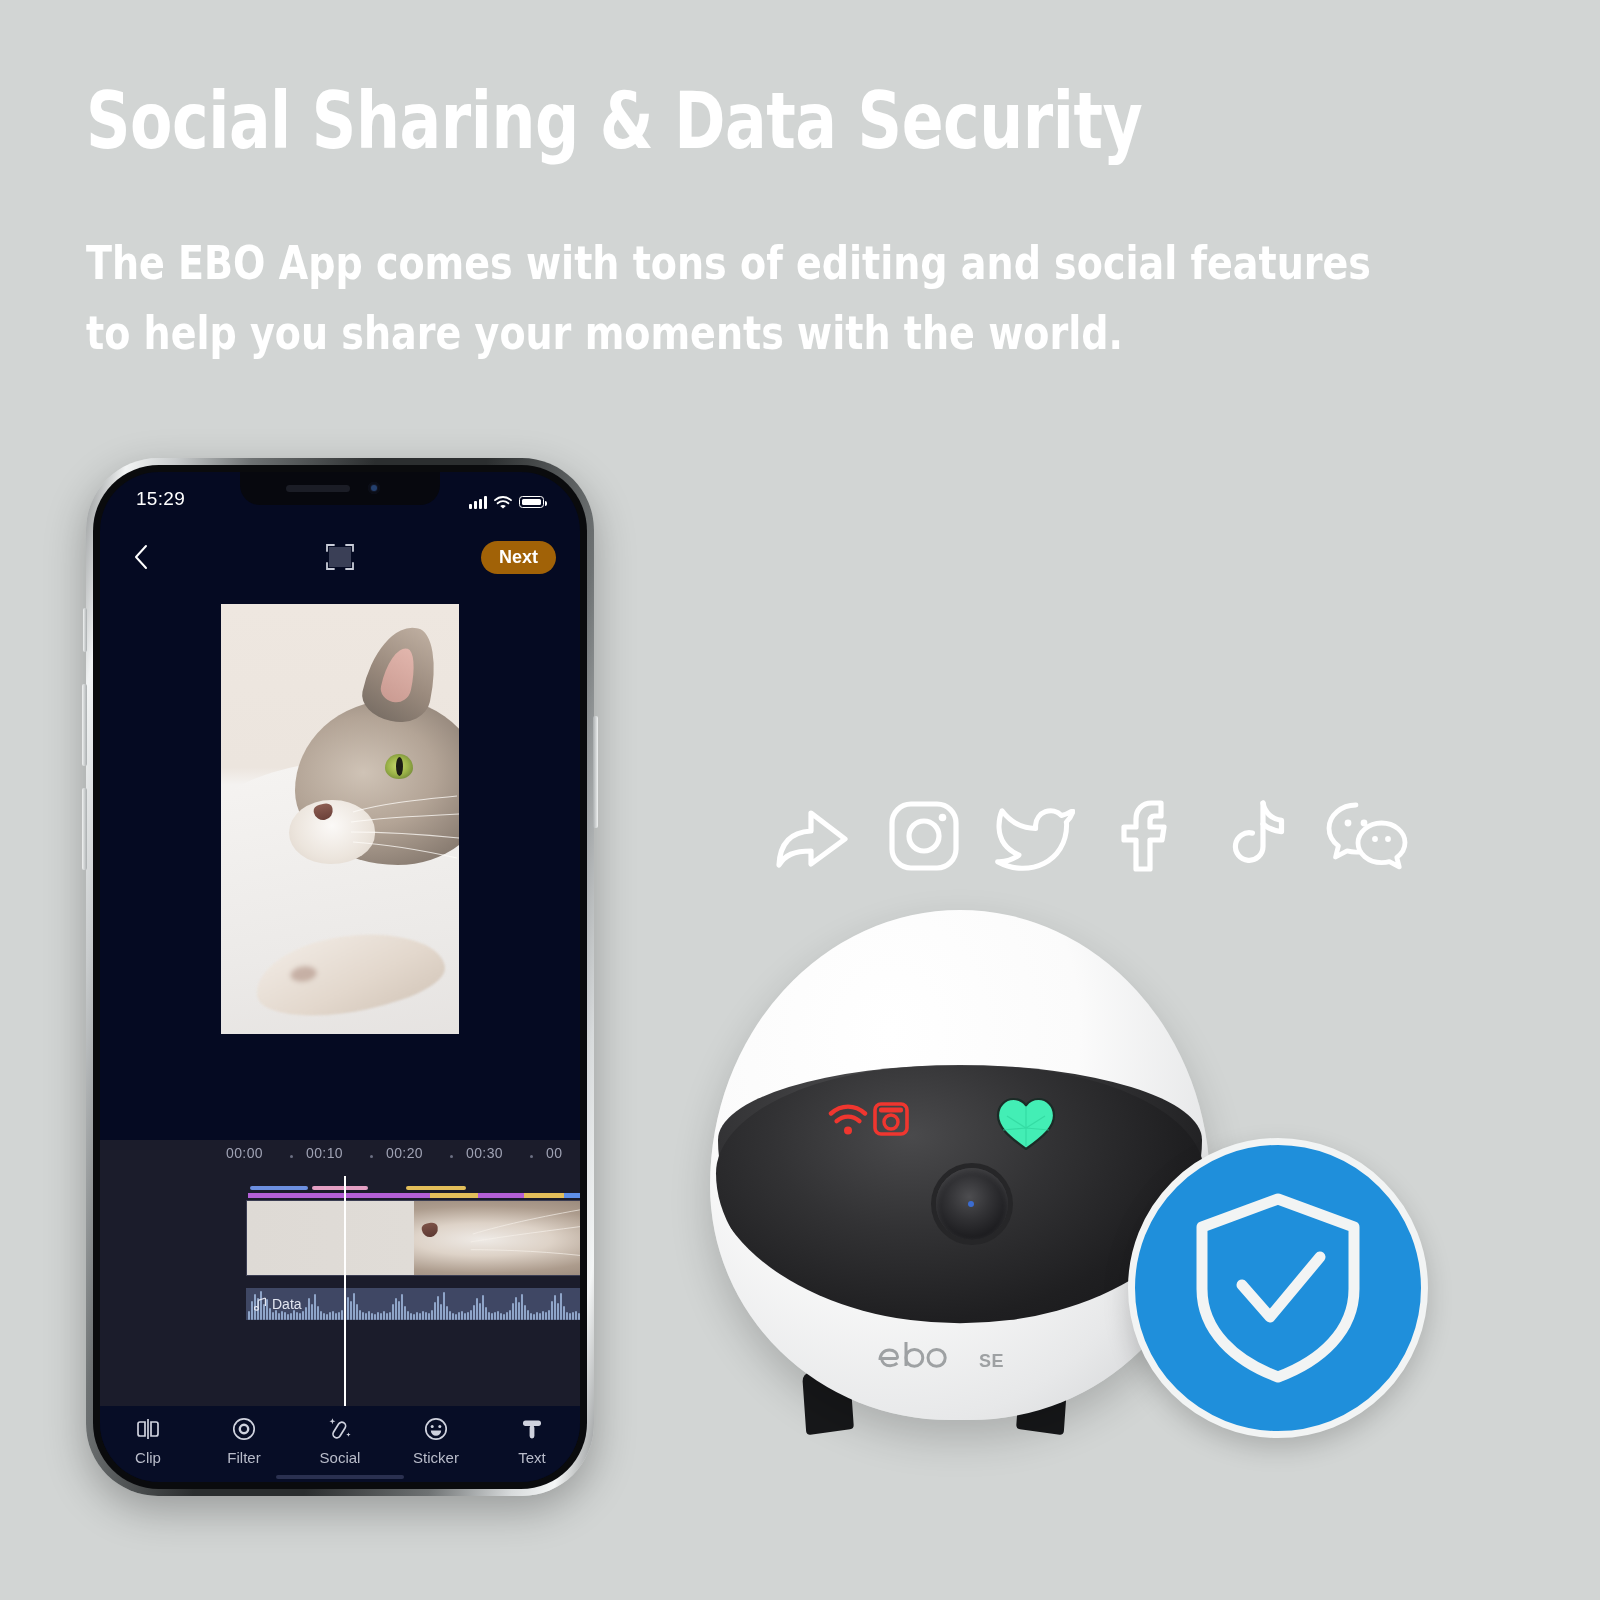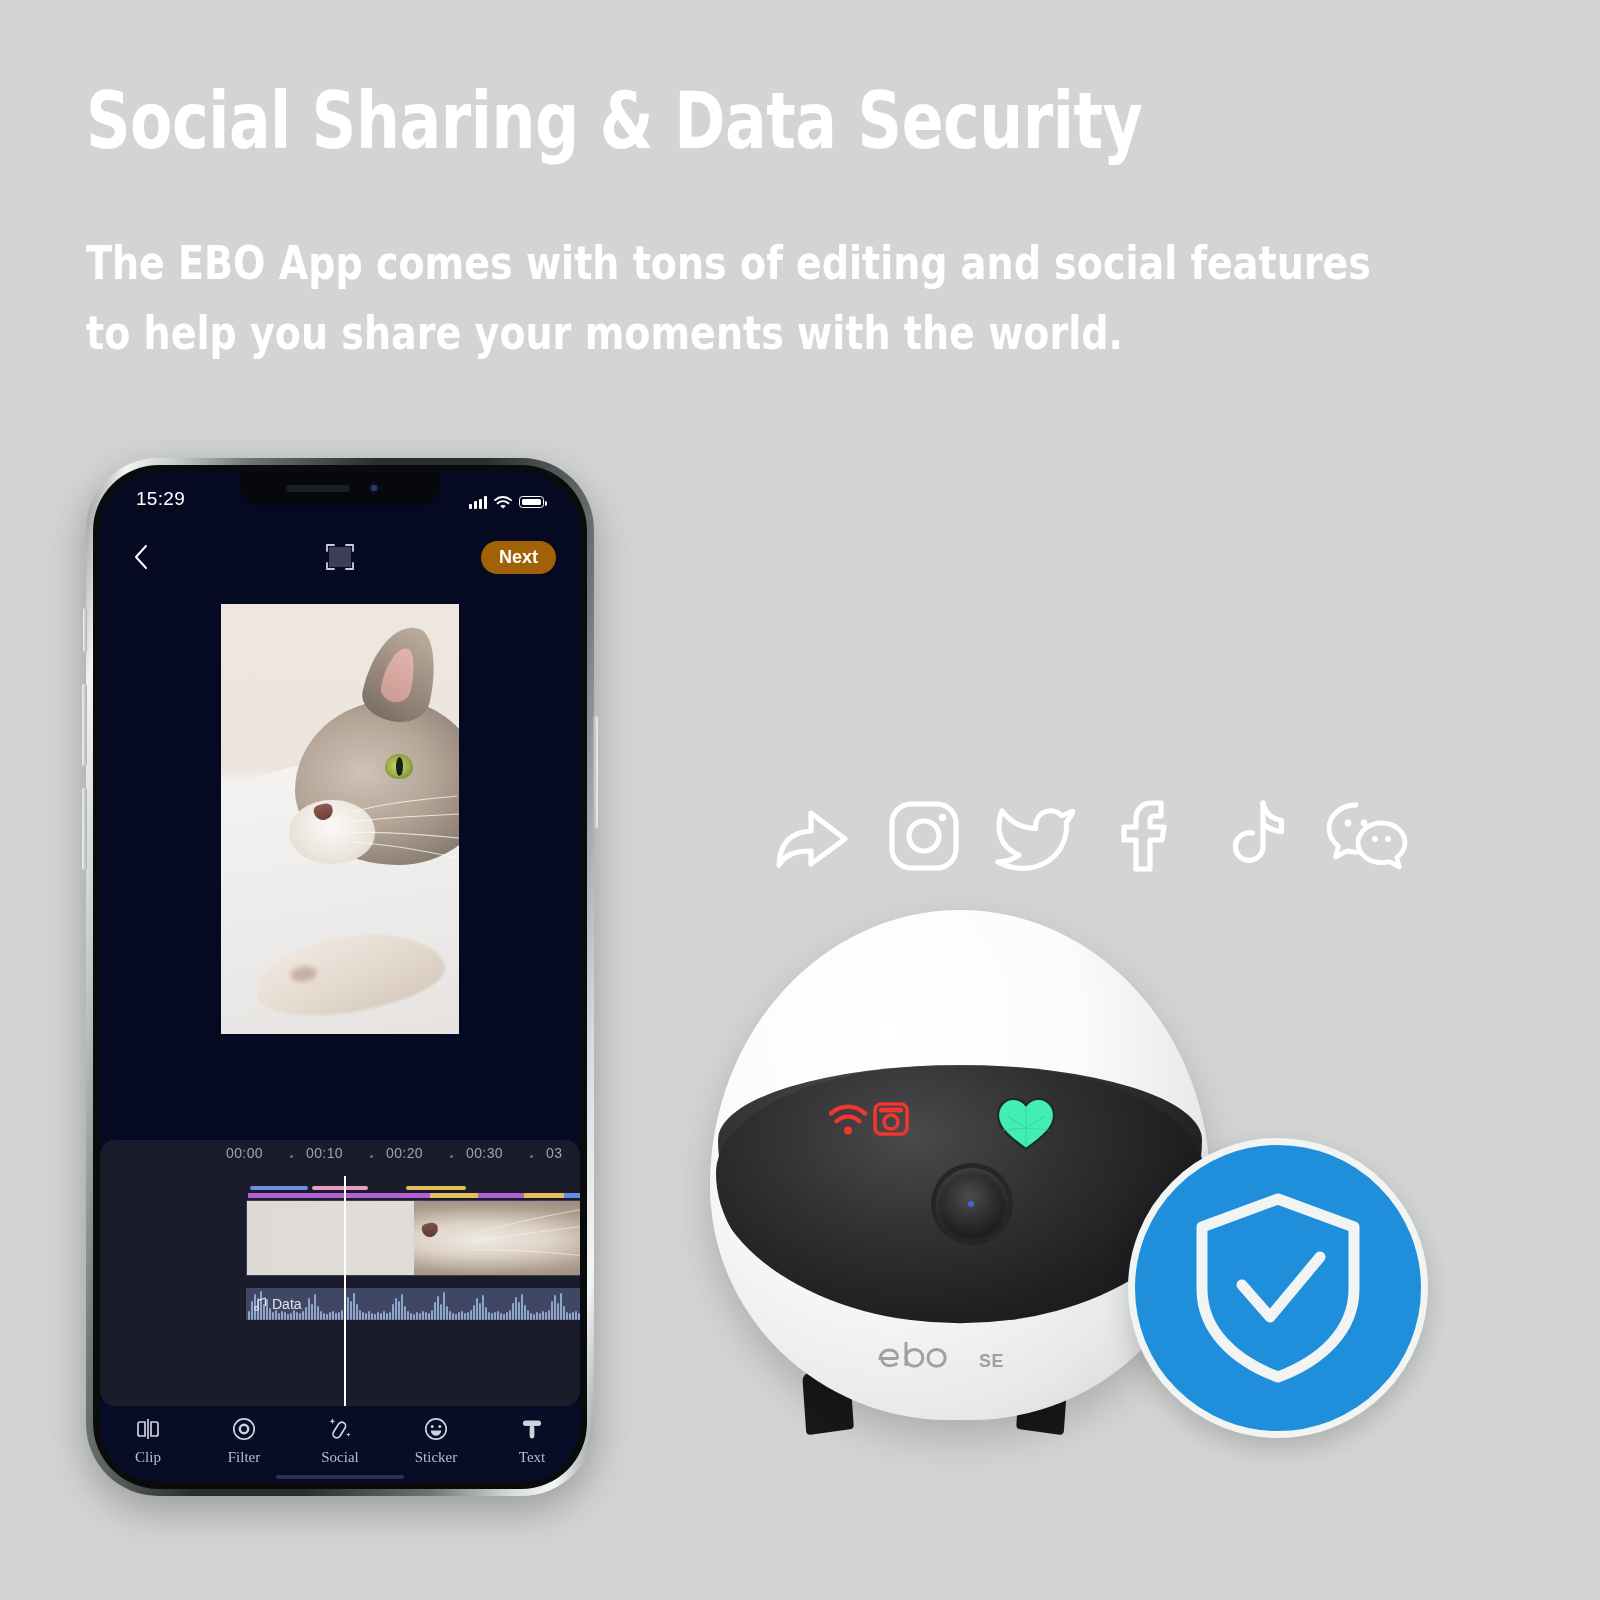--- a/index.html
+++ b/index.html
@@ -172,21 +172,21 @@
   .pb-time { position: absolute; left: 62px; font-size: 17px; color: #e4e6ee; letter-spacing: .3px; }
   .pb-play { position: absolute; left: 50%; transform: translateX(-50%);
              width: 0; height: 0; border-left: 22px solid #e9eaf0;
              border-top: 13px solid transparent; border-bottom: 13px solid transparent; }
   .pb-undo { position: absolute; right: 84px; width: 28px; height: 24px; }
   .pb-redo { position: absolute; right: 30px; width: 28px; height: 24px; }
 
   
   .timeline {
     position: absolute; left: 0; right: 0; bottom: 76px; height: 266px;
-    background: #1b1c2b; overflow: hidden; border-radius: 15px;
+    background: #1b1c2b; overflow: hidden;
   }
   .ruler { position: absolute; left: 0; right: 0; top: 2px; height: 28px; }
   .ruler .lab { position: absolute; top: 3px; font-size: 14px; color: #9fa2b4; letter-spacing: .4px; }
   .ruler .dot { position: absolute; top: 13px; width: 3px; height: 3px; border-radius: 50%; background: #6c6f82; }
 
   .track-clip {
     position: absolute; left: 146px; top: 60px; width: 400px; height: 76px;
     background: #ddd9d4; overflow: hidden; border: 1px solid #3b3d52;
   }
   .track-clip .cstrip { position: absolute; inset: 0;
@@ -216,21 +216,21 @@
   .wave i { display: block; width: 2px; background: #8fa5c9; border-radius: 1px; }
 
   .playhead { position: absolute; top: 36px; bottom: -76px; width: 2px; background: #fff; z-index: 9; }
 
   
   .tabbar {
     position: absolute; left: 0; right: 0; bottom: 0; height: 76px;
     background: #070d26; display: flex; align-items: flex-start; justify-content: space-around;
     padding-top: 10px;
   }
-  .tab { width: 78px; display: flex; flex-direction: column; align-items: center; gap: 7px; font-family: Liberation Serif, serif; }
+  .tab { width: 78px; display: flex; flex-direction: column; align-items: center; gap: 7px; }
   .tab .tlab { font-size: 15px; color: #b9bcca; }
   .tab .ticon { height: 26px; display: flex; align-items: center; justify-content: center; }
   .home-ind { position: absolute; left: 50%; transform: translateX(-50%); bottom: 3px;
               width: 128px; height: 4px; border-radius: 3px; background: #2a3050; }
 
   
   #social { position: absolute; left: 770px; top: 786px; width: 640px; height: 100px;
             display: flex; align-items: center; justify-content: space-between; }
   #social .sico { width: 86px; height: 86px; display: flex; align-items: center; justify-content: center; }
 
@@ -387,21 +387,21 @@
       <div class="timeline">
         <div class="ruler">
           <div class="lab" style="left:126px">00:00</div>
           <div class="dot" style="left:190px"></div>
           <div class="lab" style="left:206px">00:10</div>
           <div class="dot" style="left:270px"></div>
           <div class="lab" style="left:286px">00:20</div>
           <div class="dot" style="left:350px"></div>
           <div class="lab" style="left:366px">00:30</div>
           <div class="dot" style="left:430px"></div>
-          <div class="lab" style="left:446px">03</div>
+          <div class="lab" style="left:446px">00</div>
         </div>
 
         <div class="segbar" style="left:150px;top:46px;width:58px;background:#6c8fe0"></div>
         <div class="segbar" style="left:212px;top:46px;width:56px;background:#e39fc3"></div>
         <div class="segbar" style="left:306px;top:46px;width:60px;background:#e3be5a"></div>
         <div class="segbar2" style="left:148px;top:53px;width:182px;background:#b45fd6"></div>
         <div class="segbar2" style="left:330px;top:53px;width:48px;background:#e3be5a"></div>
         <div class="segbar2" style="left:378px;top:53px;width:46px;background:#b45fd6"></div>
         <div class="segbar2" style="left:424px;top:53px;width:40px;background:#e3be5a"></div>
         <div class="segbar2" style="left:464px;top:53px;width:82px;background:#5f8fe8"></div>

